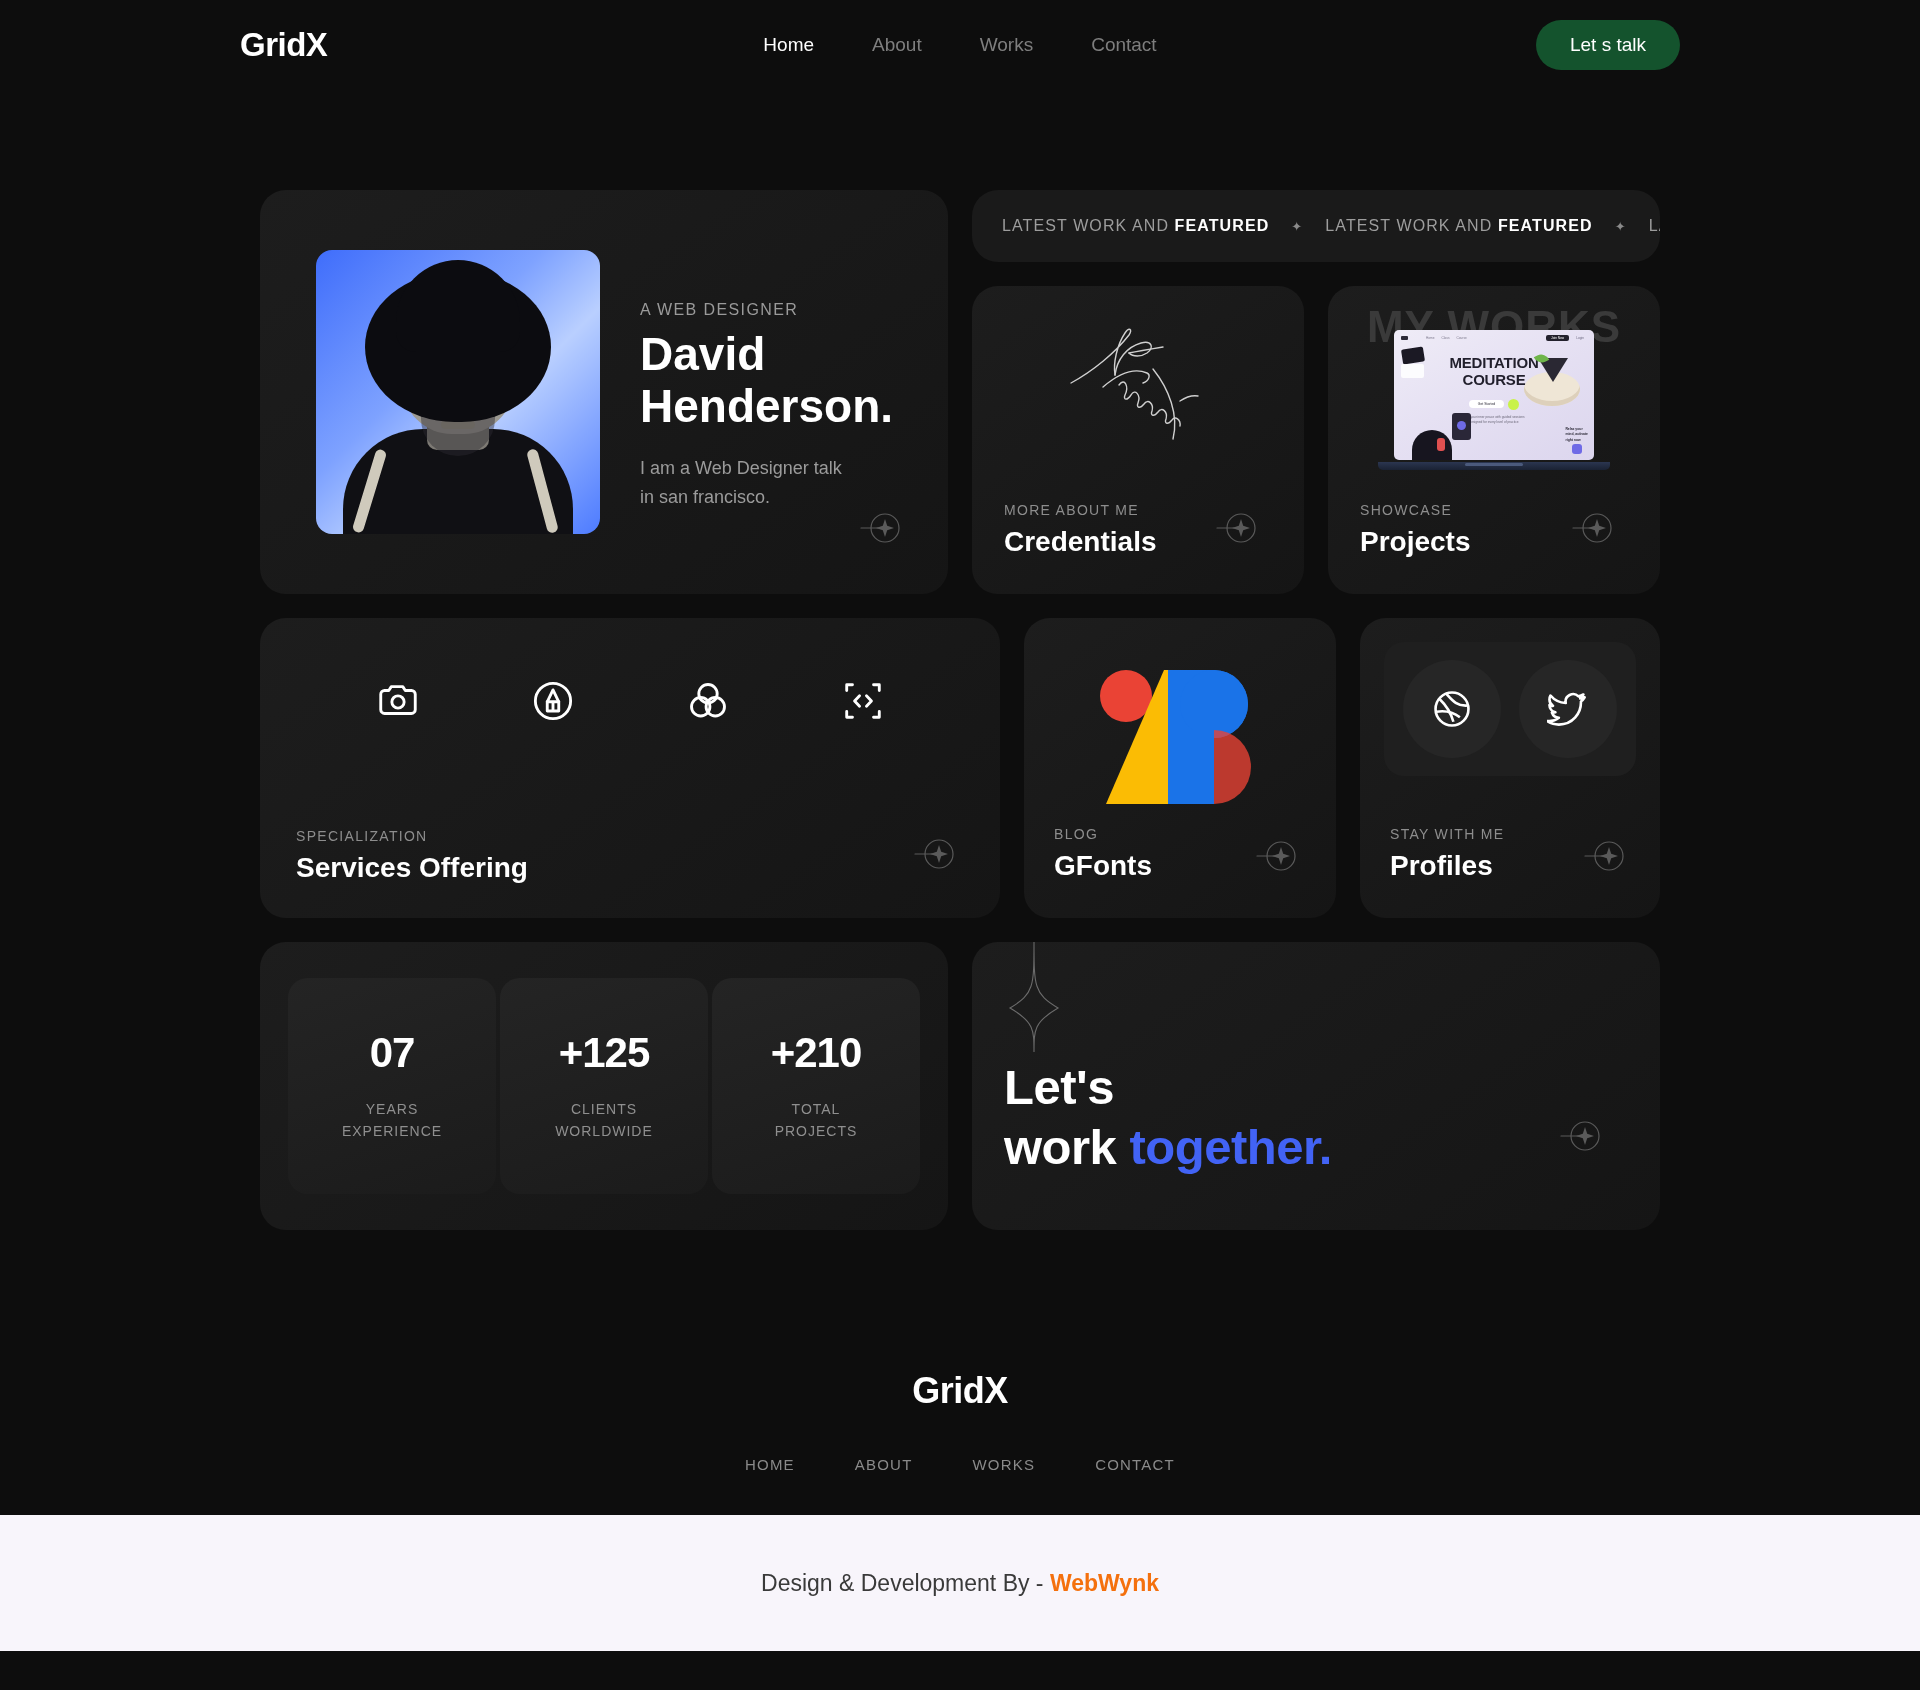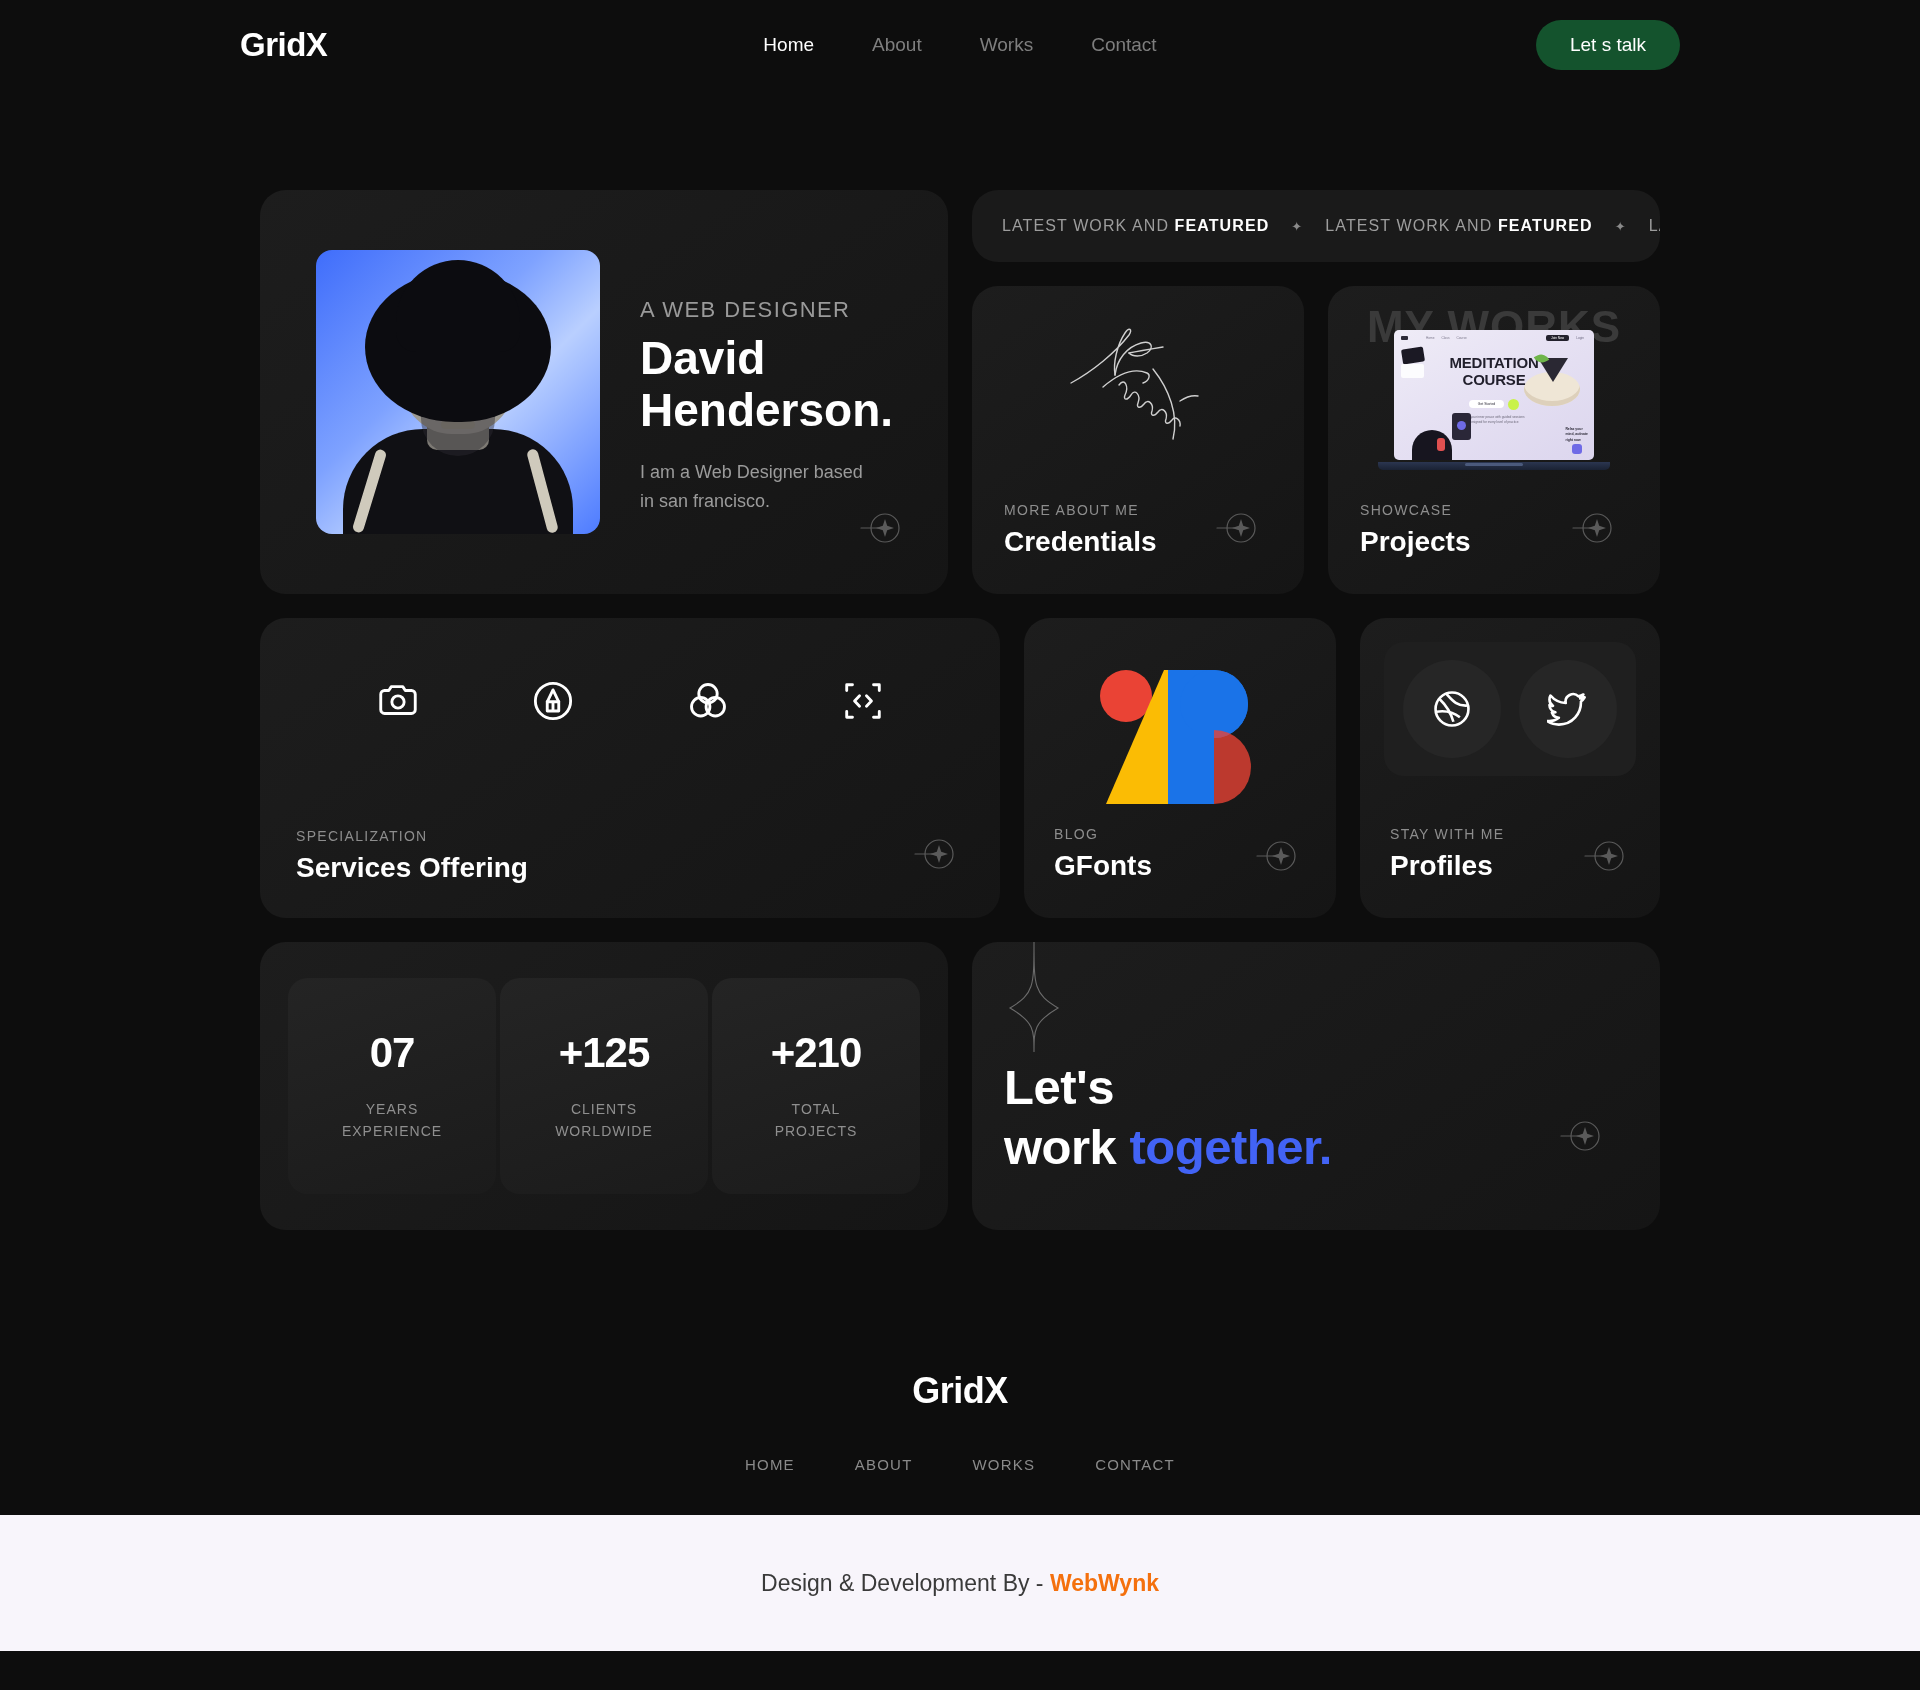--- a/index.html
+++ b/index.html
@@ -163,21 +163,21 @@
     position: absolute; top: 170px; left: 50%; transform: translateX(-50%);
     width: 34px; height: 9px; background: #6a6660; border-radius: 6px;
   }
   .p-beard {
     position: absolute; top: 162px; left: 50%; transform: translateX(-50%);
     width: 74px; height: 44px; background: rgba(45,43,48,0.45); border-radius: 0 0 38px 38px;
   }
 
   .hero-text { flex: 1; }
   .hero-eyebrow {
-    font-size: 22px; letter-spacing: 1.4px; color: #9a9a9a; text-transform: uppercase; margin-top: 29px;
+    font-size: 16px; letter-spacing: 1.4px; color: #9a9a9a; text-transform: uppercase; margin-top: 29px;
   }
   .hero-name {
     font-size: 46px; font-weight: 700; color: #ffffff; line-height: 1.12; margin-top: 10px;
   }
   .hero-desc {
     font-size: 18px; color: #9b9b9b; line-height: 1.6; margin-top: 22px;
   }
 
   
   .right-col { width: 688px; display: flex; flex-direction: column; gap: 24px; }
@@ -367,21 +367,21 @@
           <div class="p-hat"></div>
           <div class="p-hatcrown"></div>
         </div>
         <div class="hero-text">
           <div class="hero-eyebrow">A WEB DESIGNER</div>
           <div class="hero-name">
             <span>David</span><br>
             <span>Henderson.</span>
           </div>
           <div class="hero-desc">
-            <span>I am a Web Designer based</span><br>
+            <span>I am a Web Designer talk</span><br>
             <span>in san francisco.</span>
           </div>
         </div>
         <div class="arrow-ico">
           <svg viewBox="0 0 48 48" fill="none" stroke="#5a5a5a" stroke-width="1.2">
             <circle cx="27" cy="24" r="14"></circle>
             <path d="M3 24 H27" stroke-linecap="round"></path>
             <path d="M27 15 L29.2 21.8 L36 24 L29.2 26.2 L27 33 L24.8 26.2 L18 24 L24.8 21.8 Z" fill="#5a5a5a" stroke="none"></path>
           </svg>
         </div>

